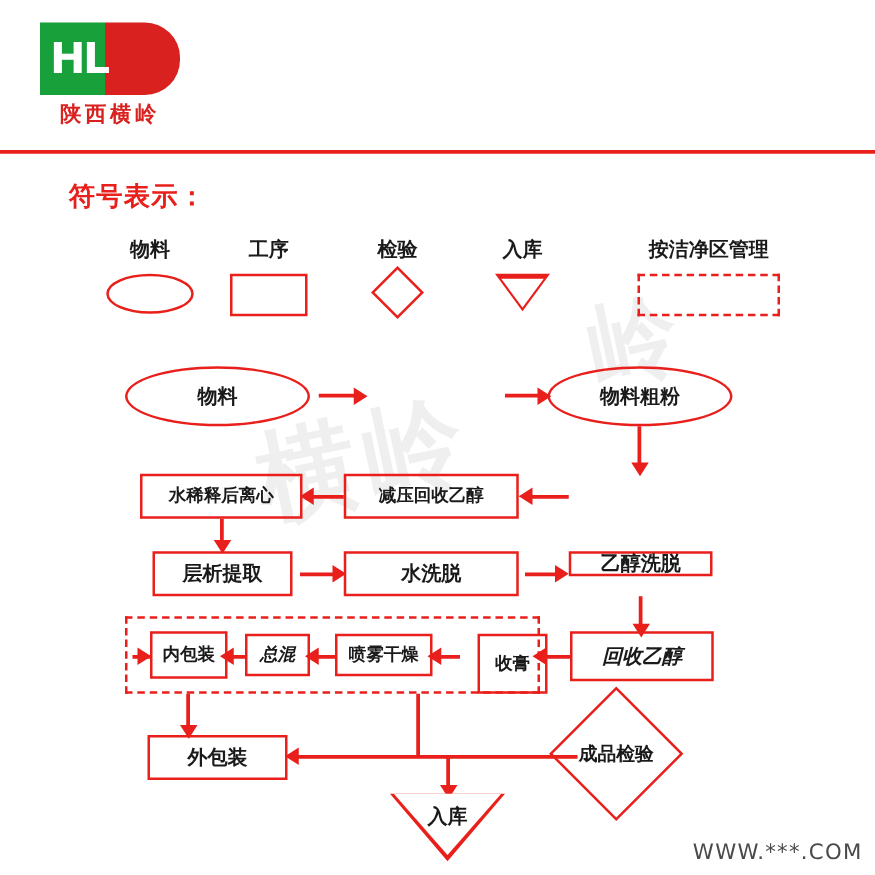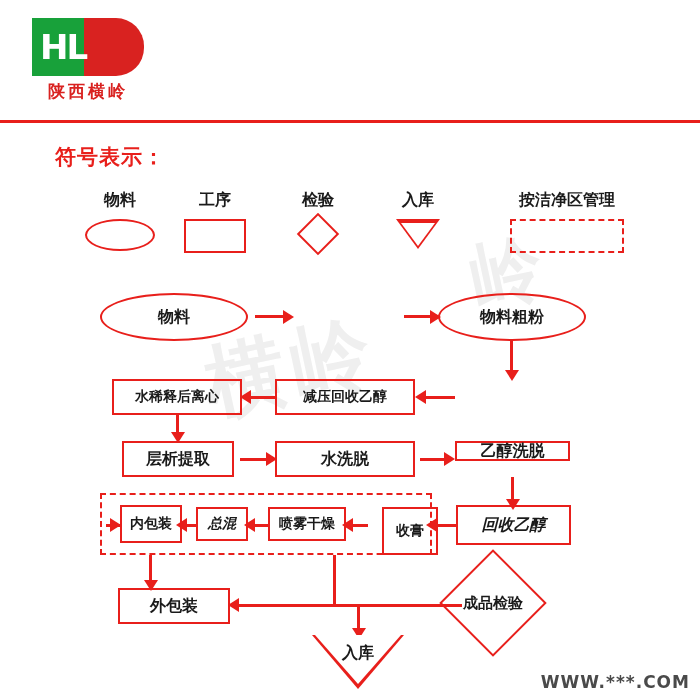--- a/index.html
+++ b/index.html
@@ -66,21 +66,21 @@
 
   
   .ln{position:absolute;background:#e81f1b;}
   .ln.h{height:3px;}
   .ln.v{width:3px;}
   .ar{position:absolute;width:0;height:0;}
   .ar.right{border-top:7px solid transparent;border-bottom:7px solid transparent;border-left:11px solid #e81f1b;}
   .ar.left{border-top:7px solid transparent;border-bottom:7px solid transparent;border-right:11px solid #e81f1b;}
   .ar.down{border-left:7px solid transparent;border-right:7px solid transparent;border-top:11px solid #e81f1b;}
 
-  .footer-url{position:absolute;right:10px;bottom:8px;font-size:17px;font-weight:bold;color:#4a4a4a;letter-spacing:1px;margin-top:36px;}
+  .footer-url{position:absolute;right:10px;bottom:8px;font-size:17px;font-weight:normal;color:#4a4a4a;letter-spacing:1px;margin-top:36px;}
 </style>
 </head>
 <body>
 
 <div class="stage">
 
   <div class="wm wm1">横岭</div>
   <div class="wm wm2">岭</div>
 
   <div class="logo-wrap">

